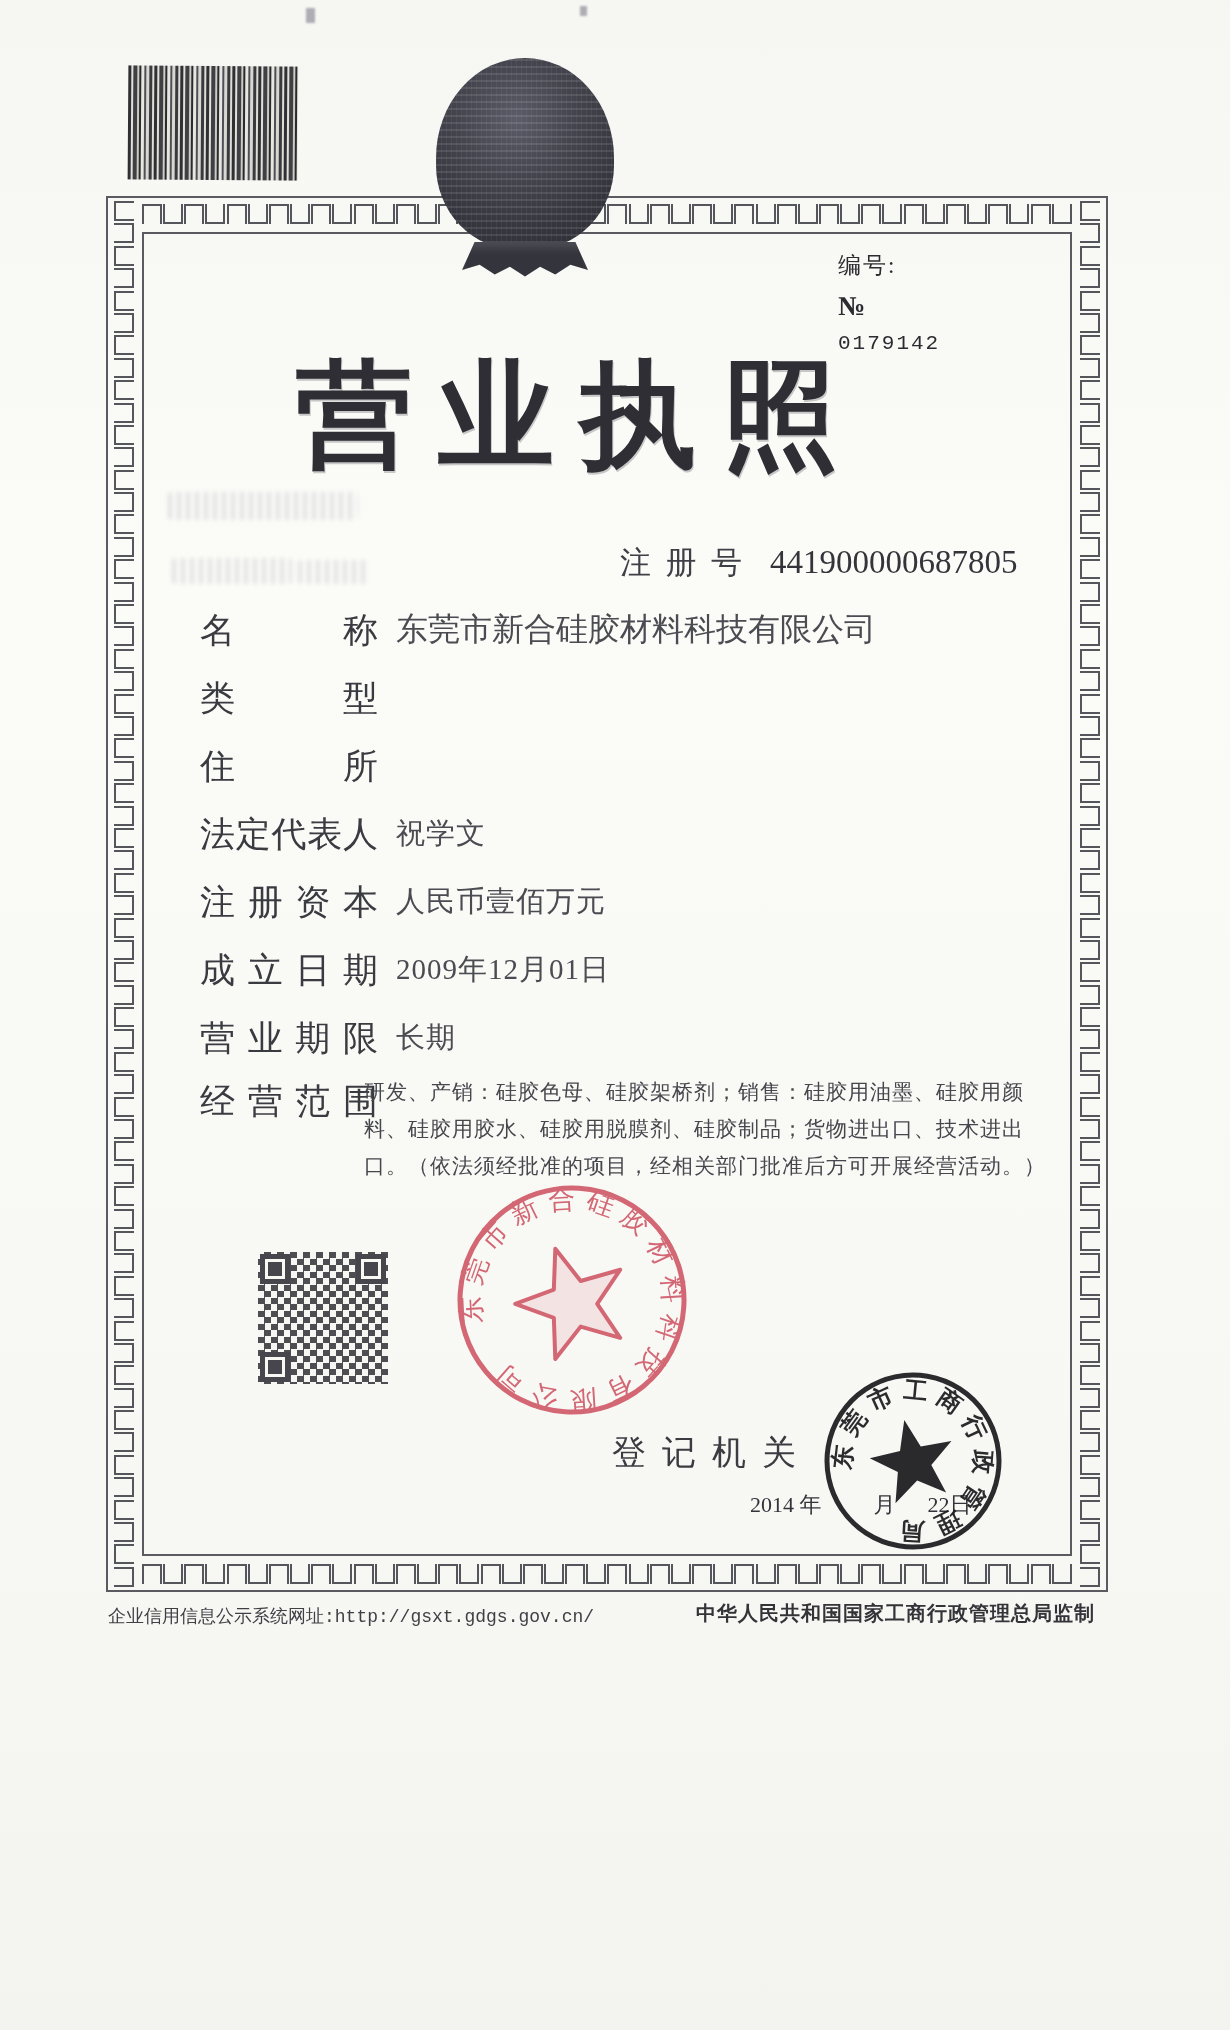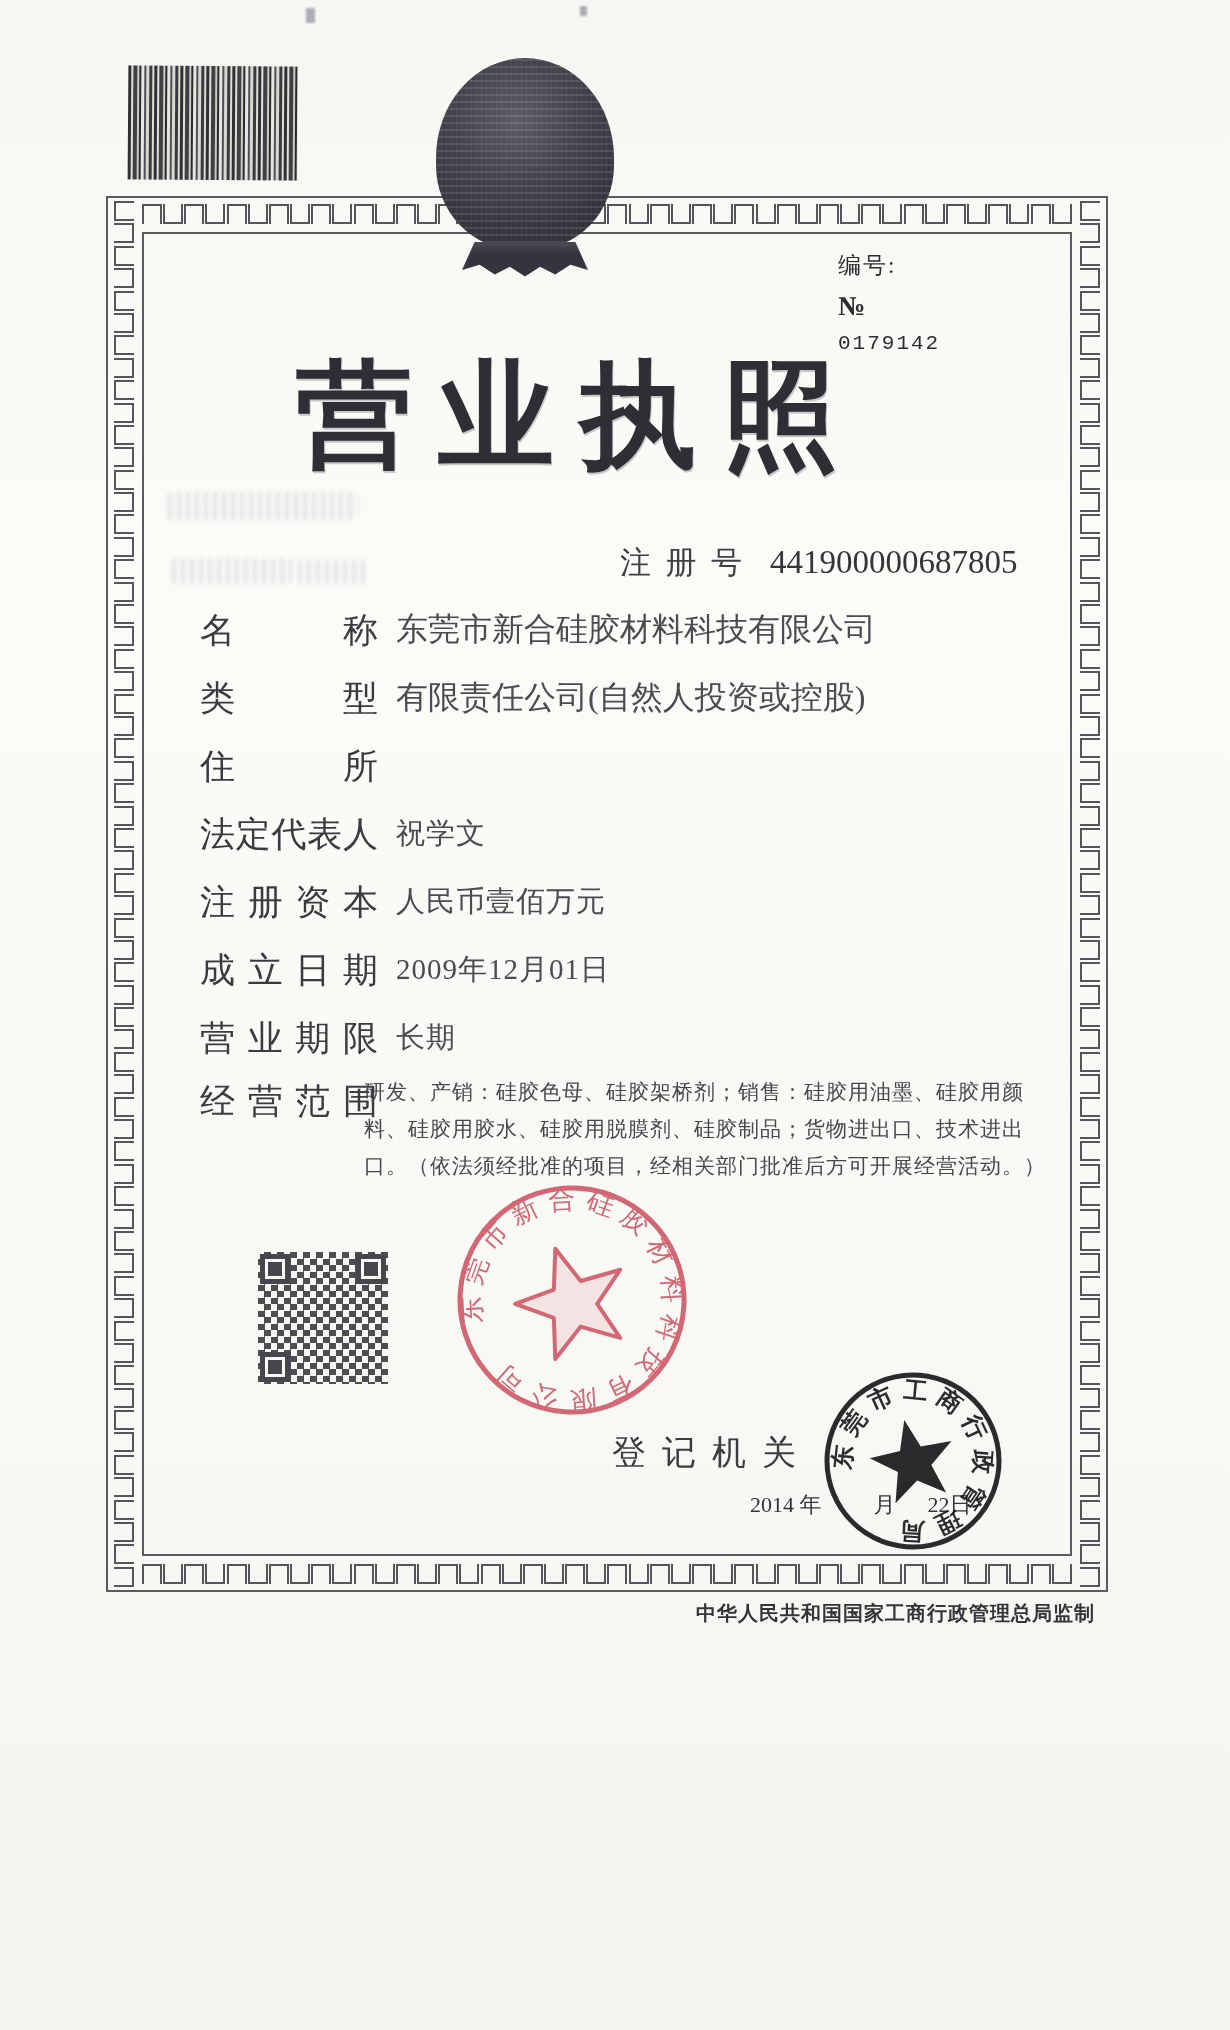--- a/index.html
+++ b/index.html
@@ -368,21 +368,20 @@
           <span>名</span>
           <span>称</span>
         </div>
       <div class="field-value big">东莞市新合硅胶材料科技有限公司</div>
     </div>
     <div class="row">
       <div class="field-label">
           <span>类</span>
           <span>型</span>
         </div>
-      <div class="field-value big">有限责任公司(自然人投资或控股)</div>
     </div>
     <div class="row">
       <div class="field-label">
           <span>住</span>
           <span>所</span>
         </div>
     </div>
     <div class="row">
       <div class="field-label">
           <span>法</span>
@@ -460,15 +459,16 @@
 
   <svg class="seal-black" width="190" height="190" viewBox="0 0 190 190">
     <defs>
       <path id="blackSealPath" d="M 33 95 A 62 62 0 1 1 33 95.01"></path>
     </defs>
     <circle cx="95" cy="95" r="86" fill="none" stroke="#1c1c20" stroke-width="5"></circle>
     <polygon points="95,53 105.6,82.4 136.8,83.4 112.1,102.6 120.9,132.6 95,115 69.1,132.6 77.9,102.6 53.2,83.4 84.4,82.4" fill="#1b1b1f"></polygon>
     <text><textPath href="#blackSealPath" startOffset="4">东莞市工商行政管理局</textPath></text>
   </svg>
 
+  <div class="footer-left">企业信用信息公示系统网址:http://gsxt.gdgs.gov.cn/</div>
   <div class="footer-right">中华人民共和国国家工商行政管理总局监制</div>
 
 </div>
 
 </body></html>

